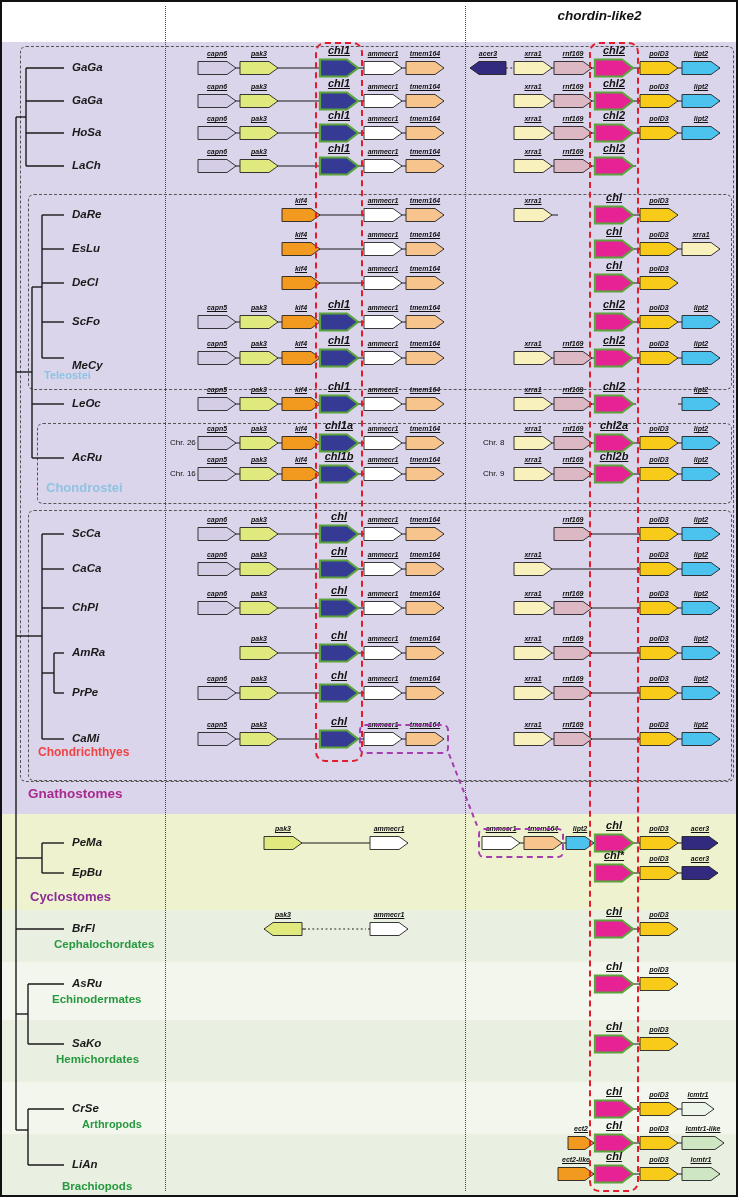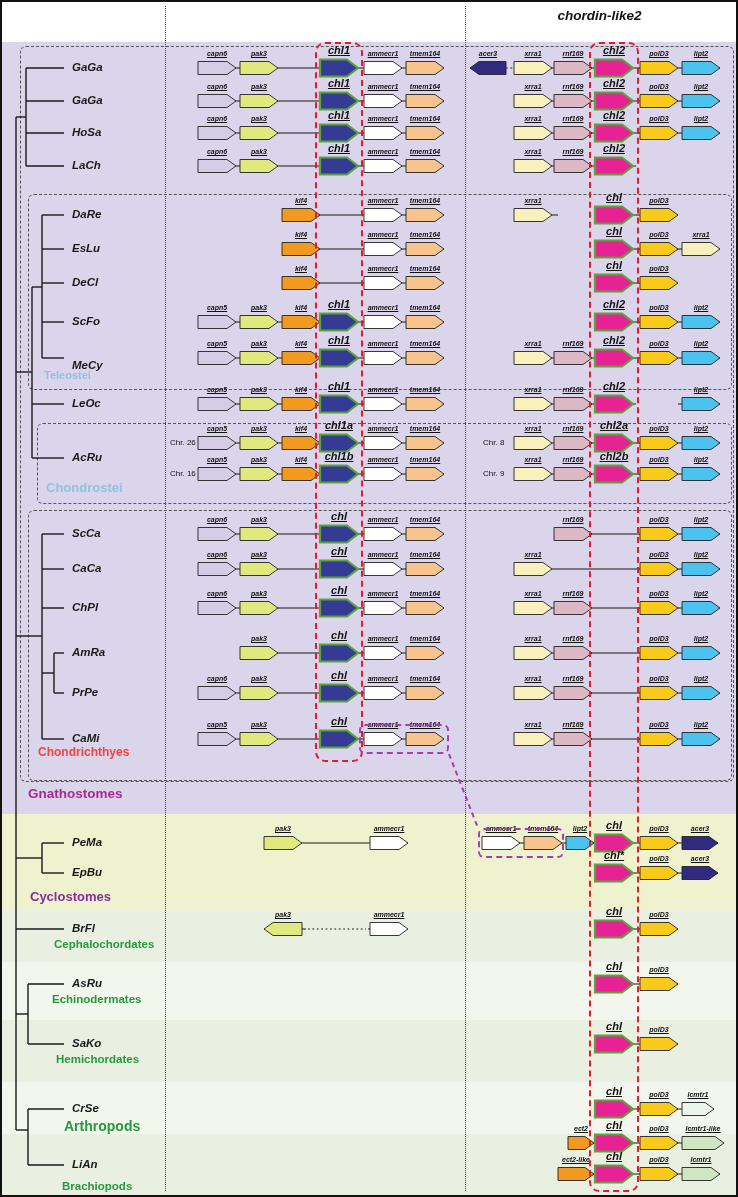--- a/index.html
+++ b/index.html
@@ -546,15 +546,15 @@
     <div class="pbox" style="left: 357px; top: 722px; width: 90px; height: 30px;"></div>
     <div class="pbox" style="left: 476px; top: 826px; width: 86px; height: 30px;"></div>
     <div class="grp" style="left: 42px; top: 367px; color: rgb(143, 195, 228); font-size: 11px;">Teleostei</div>
     <div class="grp" style="left: 44px; top: 478px; color: rgb(143, 195, 228); font-size: 13px;">Chondrostei</div>
     <div class="grp" style="left: 36px; top: 719px; color: #ef4444; font-size: 12px; margin-top: 24px;">Chondrichthyes</div>
     <div class="grp" style="left: 26px; top: 784px; color: rgb(168, 42, 143); font-size: 13.5px;">Gnathostomes</div>
     <div class="grp" style="left: 28px; top: 887px; color: rgb(140, 45, 151); font-size: 13px;">Cyclostomes</div>
     <div class="grp" style="left: 52px; top: 936px; color: rgb(38, 153, 63); font-size: 11.5px;">Cephalochordates</div>
     <div class="grp" style="left: 50px; top: 991px; color: rgb(38, 153, 63); font-size: 11.5px;">Echinodermates</div>
     <div class="grp" style="left: 54px; top: 1051px; color: rgb(38, 153, 63); font-size: 11.5px;">Hemichordates</div>
-    <div class="grp" style="left: 62px; top: 1116px; color: rgb(38, 153, 63); font-size: 14px;">Arthropods</div>
+    <div class="grp" style="left: 80px; top: 1116px; color: rgb(38, 153, 63); font-size: 11px;">Arthropods</div>
     <div class="grp" style="left: 60px; top: 1178px; color: rgb(38, 153, 63); font-size: 11.5px;">Brachiopods</div>
   </div>
 
 </body></html>

